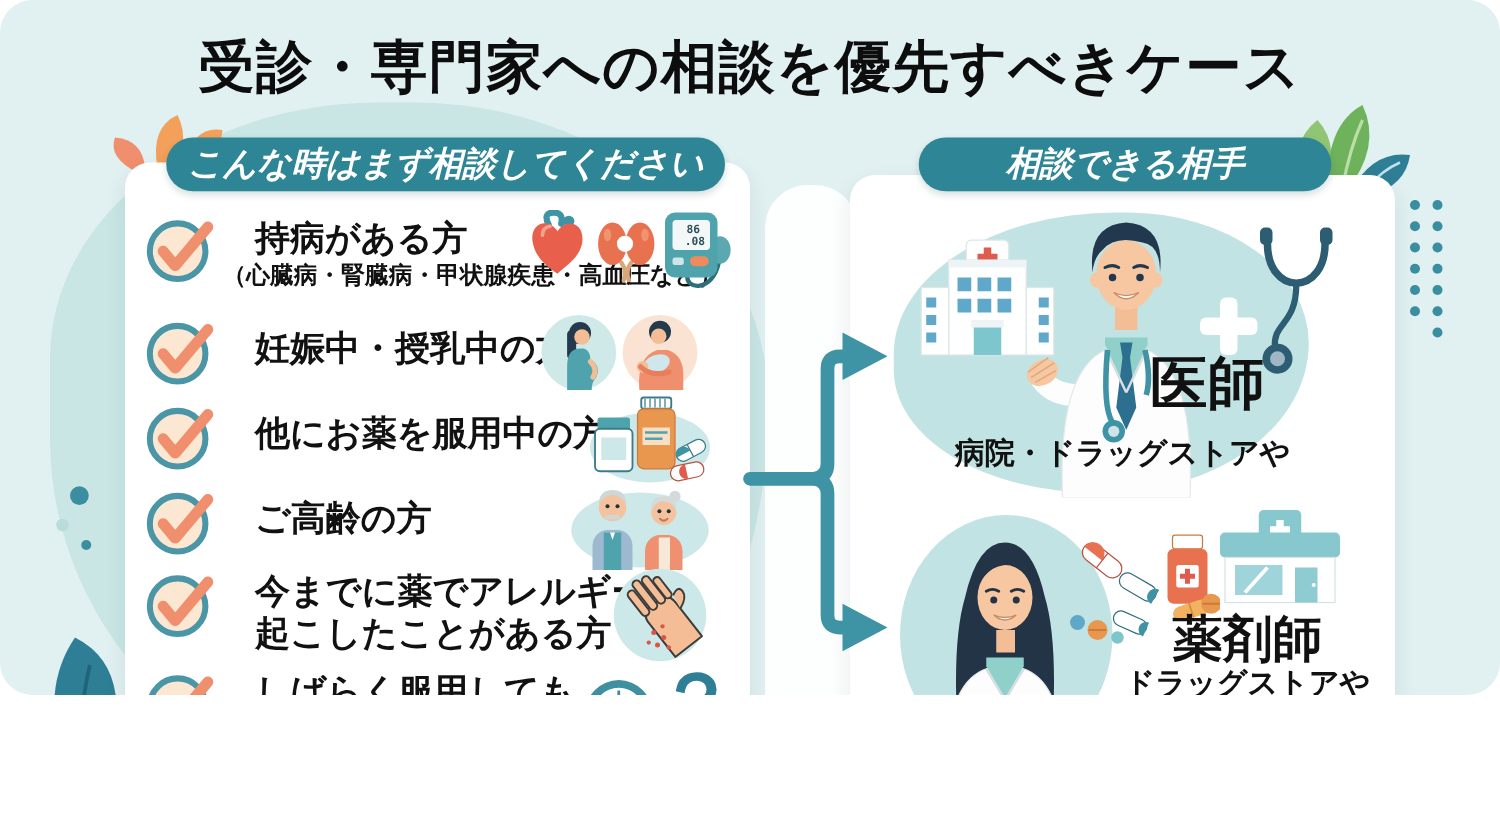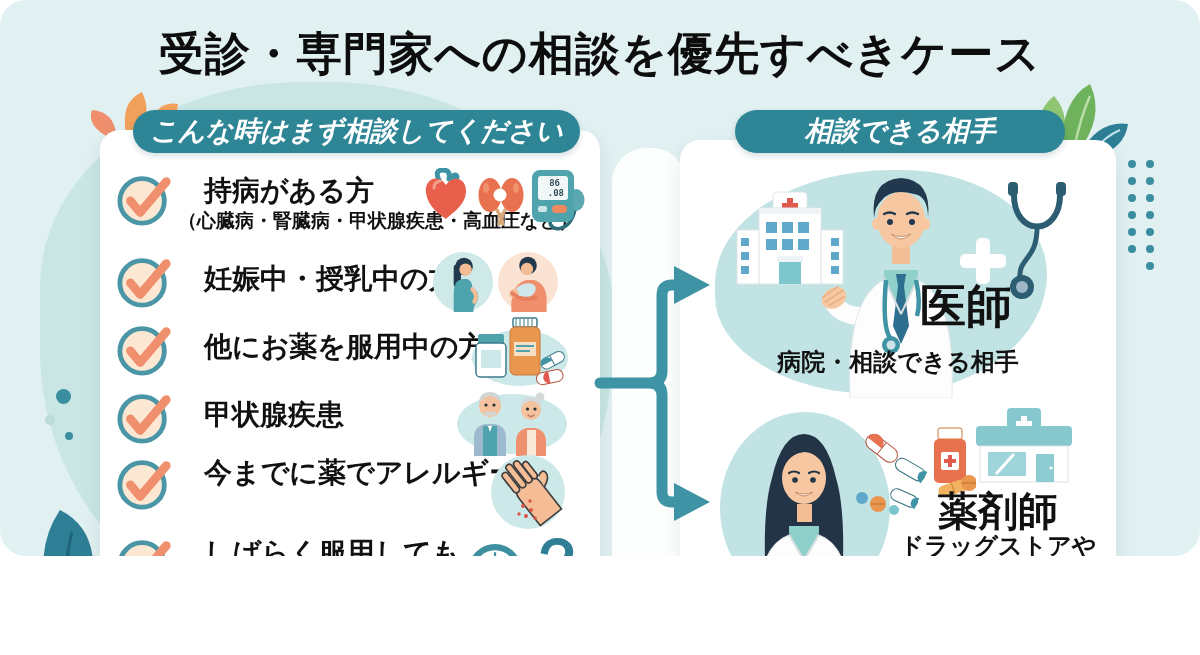--- a/index.html
+++ b/index.html
@@ -209,21 +209,21 @@
             </g>
         </svg>
       </div>
 
       <div class="row" style="top:258px;height:64px;">
         <svg class="check" width="58" height="58" viewBox="0 0 60 60">
           <circle cx="27" cy="32" r="23" fill="#fce8d2" stroke="#4a96a6" stroke-width="5"></circle>
           <path d="M15 32 L25 44 L52 12" stroke="#ef8f6d" stroke-width="9" fill="none" stroke-linecap="round" stroke-linejoin="round"></path>
         </svg>
         <div class="item-text" style="top:10px;">
-          <div class="item-title">甲状腺疾患</div>
+          <div class="item-title">ご高齢の方</div>
         </div>
         <svg class="row-icon" style="left:350px;top:-6px;" width="118" height="74" viewBox="0 0 118 74">
           <ellipse cx="62" cy="42" rx="55" ry="30" fill="#cde8e8"></ellipse>
           <path d="M24 74 L24 56 Q24 44 35 42 L45 42 Q56 44 56 56 L56 74 Z" fill="#9db9cf"></path>
           <rect x="33" y="44" width="14" height="30" fill="#4fa3ad"></rect>
           <path d="M38 44 L40 50 L42 44 Z" fill="#fff"></path>
           <circle cx="40" cy="24" r="11" fill="#f4c29e"></circle>
           <path d="M29 22 Q29 10 40 10 Q51 10 51 22 Q47 14 40 14 Q33 14 29 22 Z" fill="#cfd6d6"></path>
           <rect x="34" y="30" width="12" height="3.5" rx="1.7" fill="#cfd6d6"></rect>
           <circle cx="36" cy="23" r="1.6" fill="#233"></circle>
@@ -239,20 +239,21 @@
         </svg>
       </div>
 
       <div class="row" style="top:324px;height:78px;">
         <svg class="check" width="58" height="58" viewBox="0 0 60 60">
           <circle cx="27" cy="32" r="23" fill="#fce8d2" stroke="#4a96a6" stroke-width="5"></circle>
           <path d="M15 32 L25 44 L52 12" stroke="#ef8f6d" stroke-width="9" fill="none" stroke-linecap="round" stroke-linejoin="round"></path>
         </svg>
         <div class="item-text" style="top:2px;">
           <div class="item-title">今までに薬でアレルギーを</div>
+          <div class="item-title">起こしたことがある方</div>
         </div>
         <svg class="row-icon" style="left:390px;top:0px;" width="76" height="76" viewBox="0 0 76 76">
           <circle cx="38" cy="38" r="37" fill="#cde8e8"></circle>
           <g transform="rotate(-38 38 38)" stroke="#3c3c3c" stroke-width="1.6" fill="#f4bd96" stroke-linejoin="round">
             <path d="M27 72 L27 38 Q27 28 36 28 L46 28 Q54 28 54 38 L54 72 Z"></path>
             <rect x="27" y="8" width="6.5" height="24" rx="3.2"></rect>
             <rect x="35" y="4" width="6.5" height="28" rx="3.2"></rect>
             <rect x="43" y="6" width="6.5" height="26" rx="3.2"></rect>
             <rect x="50" y="12" width="6" height="20" rx="3"></rect>
             <path d="M54 44 Q64 40 64 34 Q64 28 56 32"></path>
@@ -353,21 +354,21 @@
       <svg style="position:absolute;left:318px;top:40px;" width="82" height="125" viewBox="0 0 82 125">
         <path d="M16 12 C14 58 64 58 62 12" stroke="#2d5d73" stroke-width="6" fill="none" stroke-linecap="round"></path>
         <rect x="10" y="2" width="10" height="14" rx="4" fill="#2d5d73"></rect>
         <rect x="58" y="2" width="10" height="14" rx="4" fill="#2d5d73"></rect>
         <path d="M39 48 C39 80 20 78 22 98" stroke="#2d5d73" stroke-width="5" fill="none"></path>
         <circle cx="24" cy="107" r="12" fill="#2d5d73"></circle>
           <circle cx="24" cy="107" r="6" fill="#9fb6c4"></circle>
       </svg>
 
       <div class="doctor-name">医師</div>
-      <div class="doctor-desc">病院・相談できる相手</div>
+      <div class="doctor-desc">病院・ドラッグストアや</div>
 
       <svg style="position:absolute;left:52px;top:278px;" width="145" height="192" viewBox="0 0 145 192">
         <path d="M36 192 Q28 100 40 60 Q50 16 72 16 Q94 16 104 60 Q116 100 108 192 Z" fill="#243447"></path>
         <rect x="65" y="86" width="15" height="18" fill="#f3bd96"></rect>
         <path d="M26 192 Q26 128 57 117 L72 111 L87 117 Q118 128 118 192 Z" fill="#fdfdfd" stroke="#e0e6e8"></path>
         <path d="M57 115 L57 108 L87 108 L87 115 L72 142 Z" fill="#8fd0cb"></path>
         <path d="M57 117 L72 142 M87 117 L72 142" stroke="#d7dee1" stroke-width="2" fill="none"></path>
         <path d="M72 142 V192" stroke="#e4eaec" stroke-width="2"></path>
         <rect x="88" y="160" width="20" height="12" fill="none" stroke="#c3ced2" stroke-width="2"></rect>
         <ellipse cx="72" cy="60" rx="22" ry="26" fill="#f6c7a0"></ellipse>

